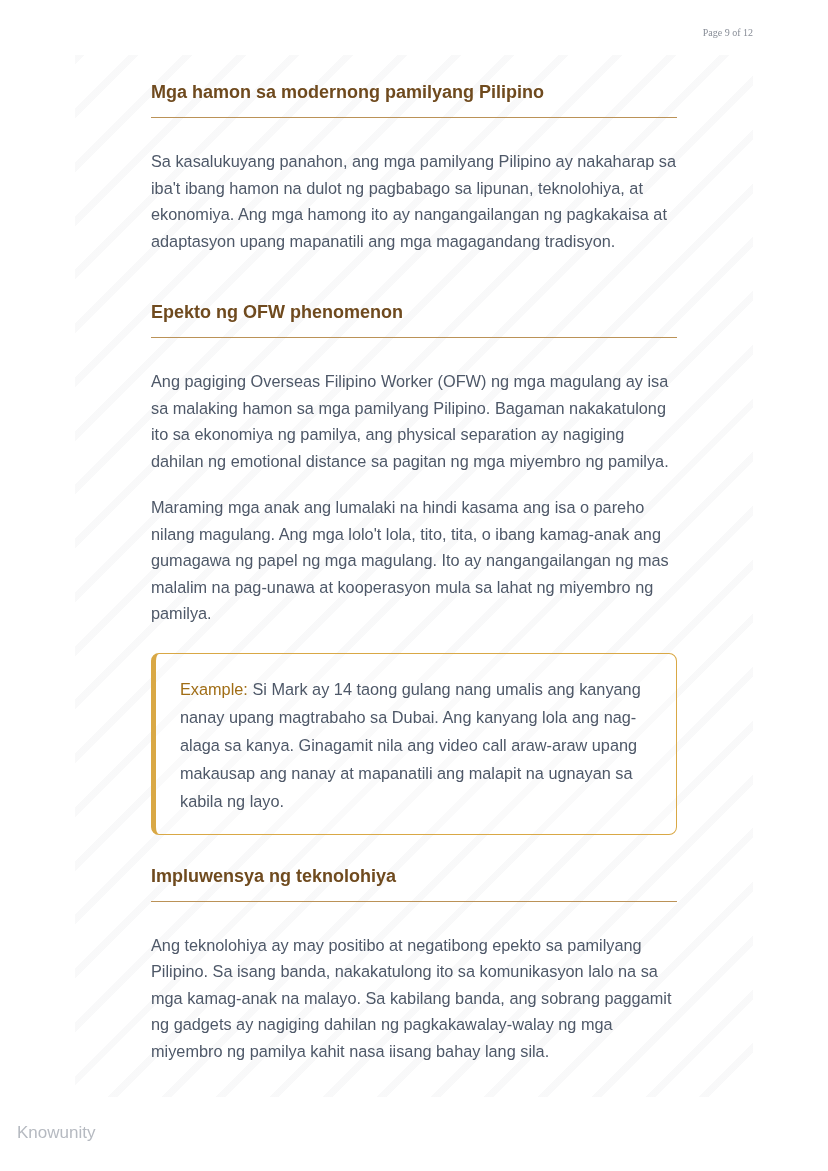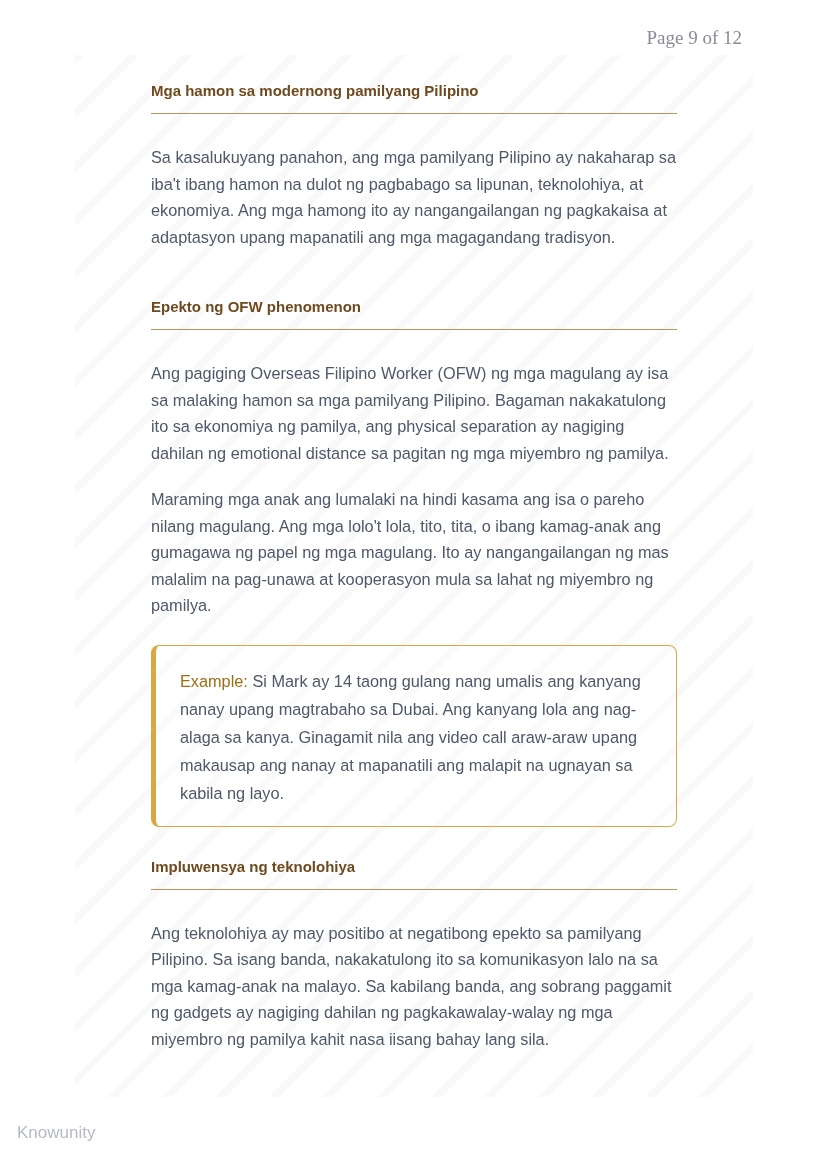--- a/index.html
+++ b/index.html
@@ -10,23 +10,23 @@
   }
   body {
     width: 828px;
     height: 1171px;
     position: relative;
     overflow: hidden;
   }
   .page-number {
     position: absolute;
     top: 27px;
-    right: 86px;
+    right: 75px;
     font-family: "Liberation Serif", serif;
-    font-size: 19px;
+    font-size: 10px;
     color: #878c96;
   }
   .card {
     position: absolute;
     top: 55px;
     left: 75px;
     width: 678px;
     height: 1042px;
     box-sizing: border-box;
     padding: 27px 76px 50px 76px;
@@ -34,21 +34,21 @@
       repeating-linear-gradient(
         135deg,
         rgba(105, 110, 125, 0.045) 0px,
         rgba(105, 110, 125, 0.045) 7px,
         rgba(105, 110, 125, 0.0) 7px,
         rgba(105, 110, 125, 0.0) 38px
       );
   }
   .section-heading {
     margin: 0;
-    font-size: 15px;
+    font-size: 18px;
     font-weight: 700;
     color: #6f4a1e;
     padding-bottom: 14px;
     border-bottom: 1px solid #bb9257;
     margin-bottom: 30px;
   }
   .section-heading.spaced {
     margin-top: 48px;
   }
   .body-paragraph {

